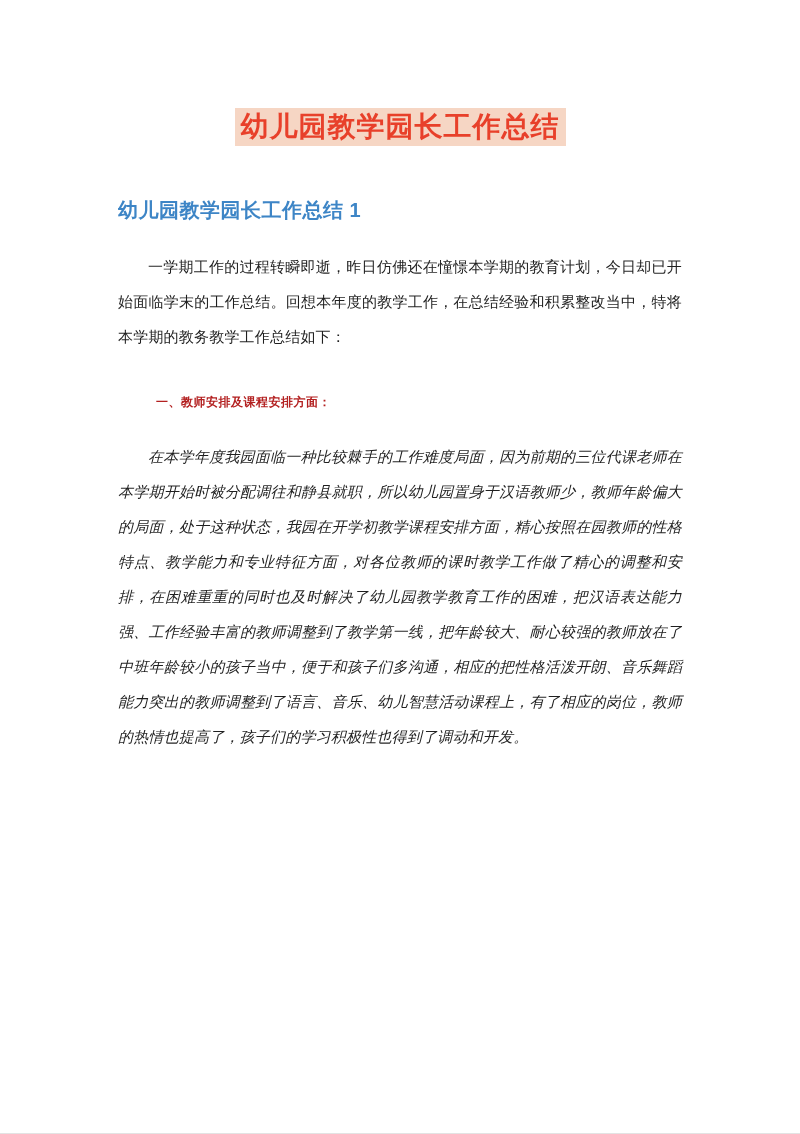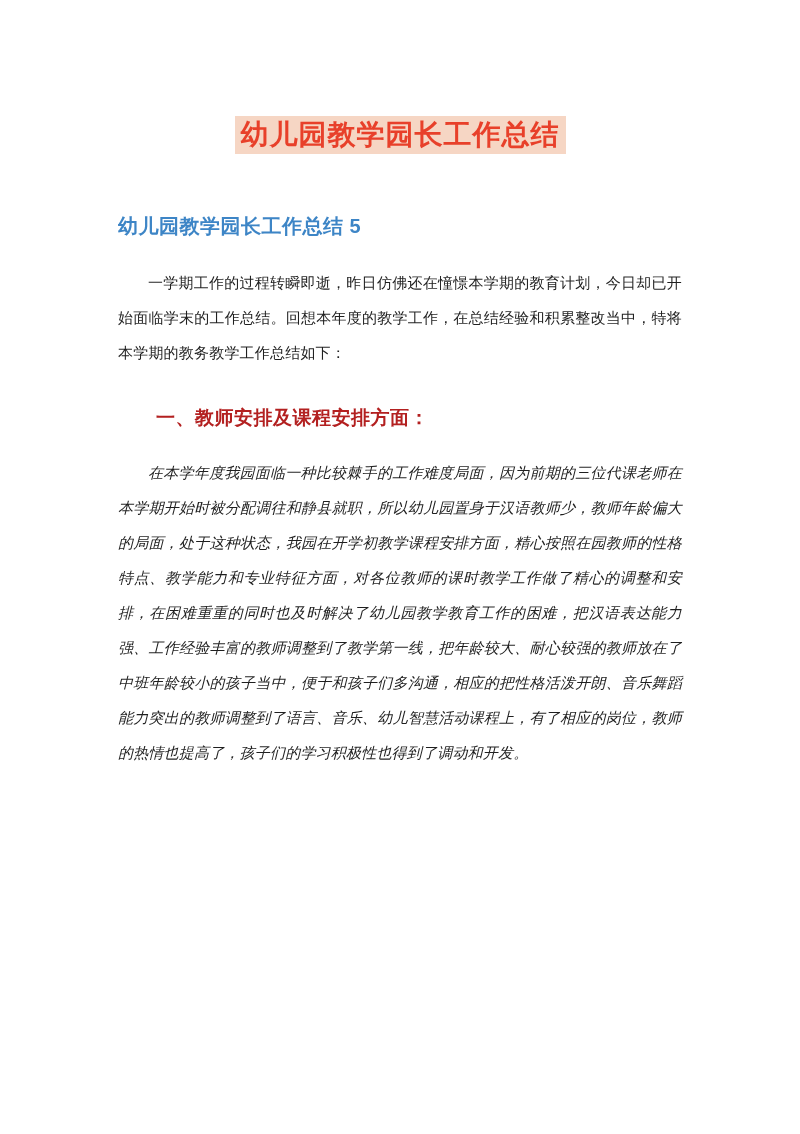--- a/index.html
+++ b/index.html
@@ -27,21 +27,21 @@
     position: absolute;
     left: 0;
     bottom: 0;
     width: 800px;
     height: 1px;
     background: #e3e3e3;
   }
 
   
   .doc-title {
-    margin: 8px;
+    margin: 0;
     padding-top: 104px;
     text-align: center;
     font-size: 28px;
     font-weight: bold;
     letter-spacing: 1px;
     line-height: 46px;
   }
   .doc-title .hl {
     background: #f6d6c4;
     color: #e8402a;
@@ -56,21 +56,21 @@
     font-weight: bold;
     color: #3d85c6;
     letter-spacing: 0.5px;
     line-height: 32px;
   }
 
   
   .section-heading {
     margin: 0;
     padding-top: 32px;
-    font-size: 19px;
+    font-size: 12px;
     font-weight: bold;
     color: #b32020;
     text-indent: 38px;
     letter-spacing: 0.5px;
     line-height: 32px;
   }
 
   
   .body-para {
     margin: 0;
@@ -88,21 +88,21 @@
     font-style: italic;
   }
 </style>
 </head>
 <body>
 
 <div class="page">
 
   <h1 class="doc-title"><span class="hl">幼儿园教学园长工作总结</span></h1>
 
-  <h2 class="sub-heading">幼儿园教学园长工作总结 5</h2>
+  <h2 class="sub-heading">幼儿园教学园长工作总结 1</h2>
 
   <p class="body-para">一学期工作的过程转瞬即逝，昨日仿佛还在憧憬本学期的教育计划，今日却已开始面临学末的工作总结。回想本年度的教学工作，在总结经验和积累整改当中，特将本学期的教务教学工作总结如下：</p>
 
   <h3 class="section-heading">一、教师安排及课程安排方面：</h3>
 
   <p class="body-para tight">在本学年度我园面临一种比较棘手的工作难度局面，因为前期的三位代课老师在本学期开始时被分配调往和静县就职，所以幼儿园置身于汉语教师少，教师年龄偏大的局面，处于这种状态，我园在开学初教学课程安排方面，精心按照在园教师的性格特点、教学能力和专业特征方面，对各位教师的课时教学工作做了精心的调整和安排，在困难重重的同时也及时解决了幼儿园教学教育工作的困难，把汉语表达能力强、工作经验丰富的教师调整到了教学第一线，把年龄较大、耐心较强的教师放在了中班年龄较小的孩子当中，便于和孩子们多沟通，相应的把性格活泼开朗、音乐舞蹈能力突出的教师调整到了语言、音乐、幼儿智慧活动课程上，有了相应的岗位，教师的热情也提高了，孩子们的学习积极性也得到了调动和开发。</p>
 
   <div class="bottom-rule"></div>
 </div>
 

